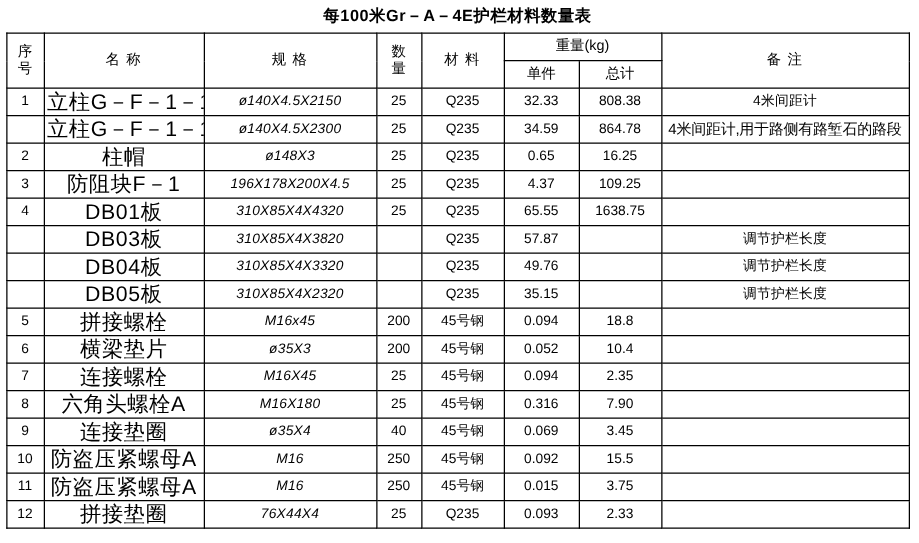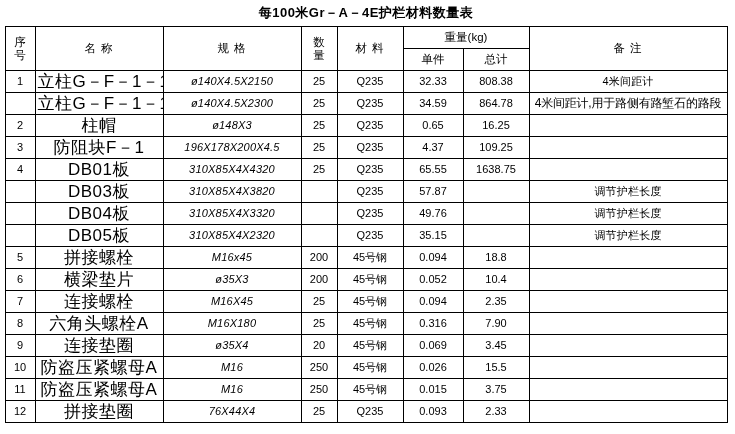--- a/index.html
+++ b/index.html
@@ -249,33 +249,33 @@
           <td class="num">25</td>
           <td class="num">45号钢</td>
           <td class="num">0.316</td>
           <td class="num">7.90</td>
           <td class="cell-remark"></td>
         </tr>
         <tr>
           <td class="num">9</td>
           <td class="cell-name">连接垫圈</td>
           <td class="cell-spec">ø35X4</td>
-          <td class="num">20</td>
+          <td class="num">40</td>
           <td class="num">45号钢</td>
           <td class="num">0.069</td>
           <td class="num">3.45</td>
           <td class="cell-remark"></td>
         </tr>
         <tr>
           <td class="num">10</td>
           <td class="cell-name">防盗压紧螺母A</td>
           <td class="cell-spec">M16</td>
           <td class="num">250</td>
           <td class="num">45号钢</td>
-          <td class="num">0.026</td>
+          <td class="num">0.092</td>
           <td class="num">15.5</td>
           <td class="cell-remark"></td>
         </tr>
         <tr>
           <td class="num">11</td>
           <td class="cell-name">防盗压紧螺母A</td>
           <td class="cell-spec">M16</td>
           <td class="num">250</td>
           <td class="num">45号钢</td>
           <td class="num">0.015</td>

